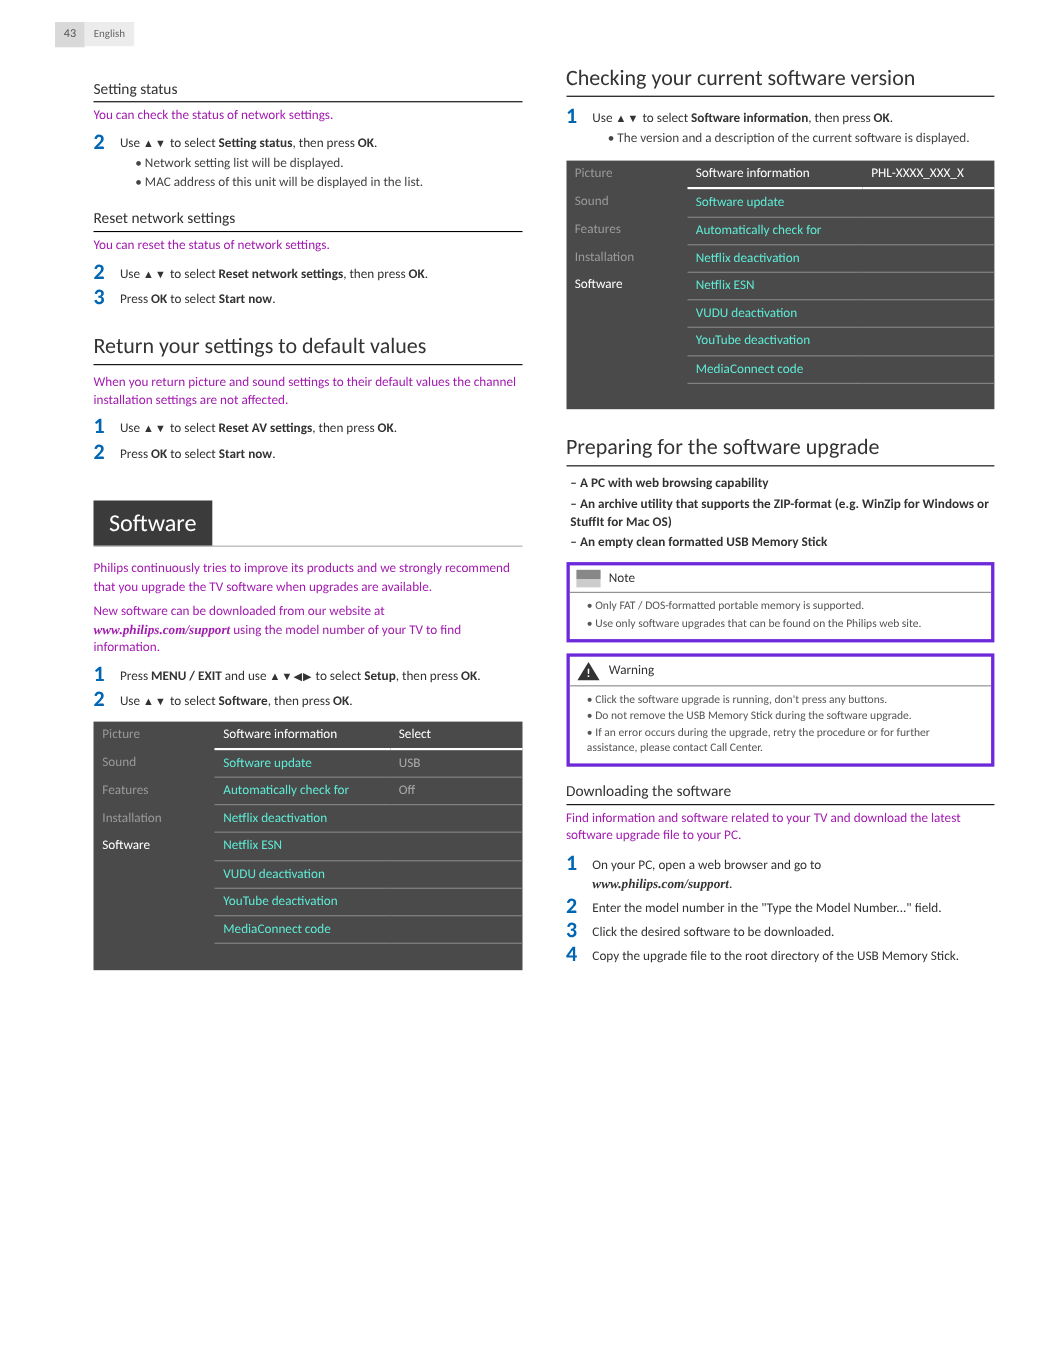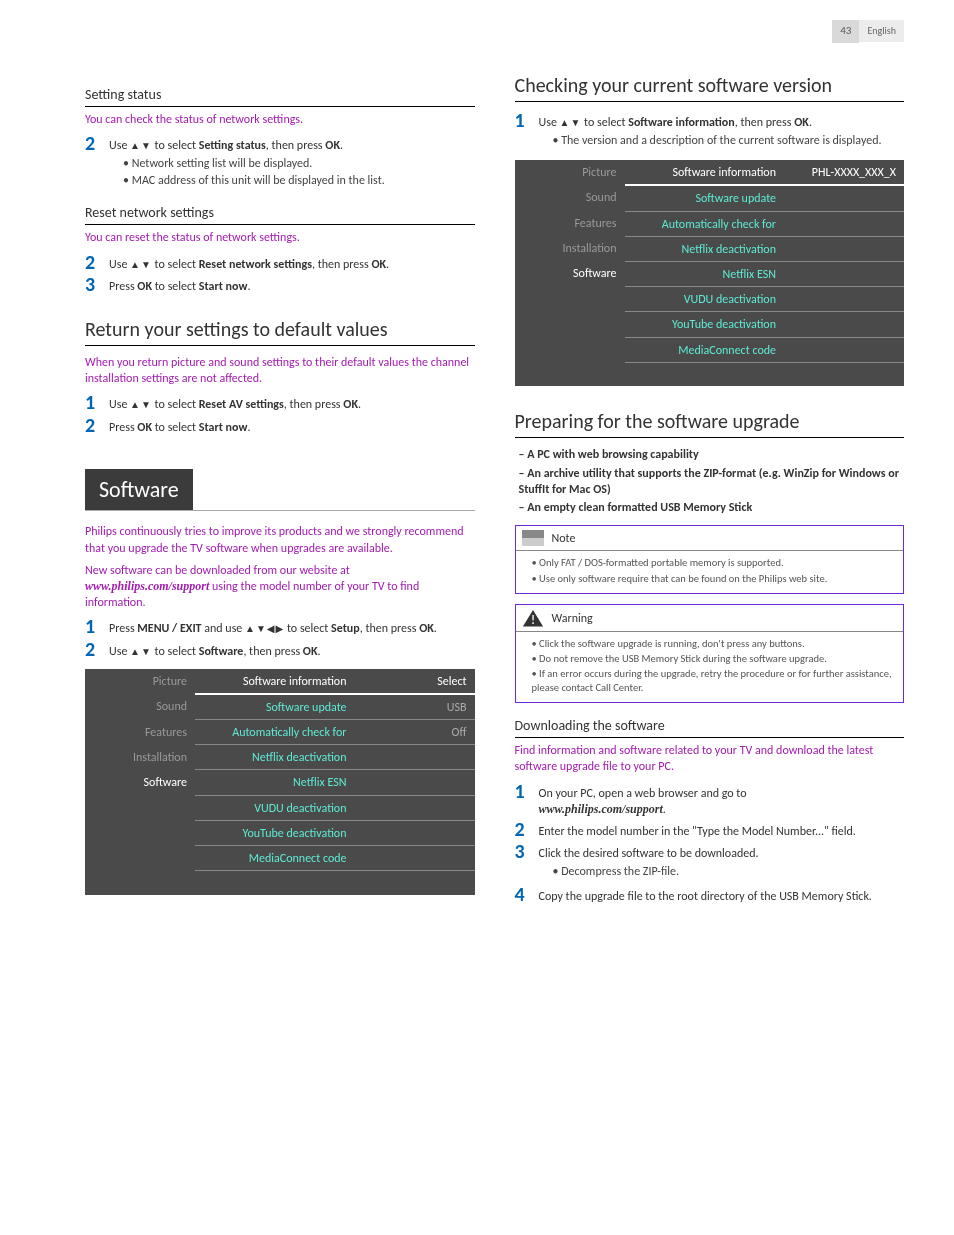--- a/index.html
+++ b/index.html
@@ -5,21 +5,21 @@
   * { box-sizing: border-box; margin: 0; padding: 0; }
   body {
     font-family: "Gill Sans", "Gill Sans MT", Calibri, sans-serif;
     font-size: 13px;
     color: #333;
     background: #fff;
     width: 954px;
     padding: 20px 50px 50px 50px;
     line-height: 1.35;
   }
-  .page-header { text-align: right; margin-bottom: 29px; font-size: 11px;}
+  .page-header { text-align: left; margin-bottom: 15px; font-size: 11px;}
   .page-num { background: #d9d9d9; padding: 4px 8px; display:inline-block; color:#555;}
   .lang { background: #ececec; padding: 4px 8px; display:inline-block; color:#666; font-size:10px;}
   .columns { display: flex; gap: 40px; margin-left: 35px; }
   .col { flex: 1; min-width: 0; }
   h2.major { font-size: 20px; font-weight: normal; border-bottom: 1.5px solid #000; padding-bottom: 2px; margin: 22px 0 8px 0;}
   h3.sub { font-size: 14px; font-weight: normal; border-bottom: 1px solid #000; padding-bottom: 1px; margin: 14px 0 4px 0;}
   p { margin: 4px 0 6px 0; font-size: 12px; color:#a21caf;}
   .banner { background: #3b3b3b; color: #fff; font-size: 22px; padding: 6px 14px; display:inline-block; margin-top: 30px; font-weight:300;}
   .banner-wrap { border-bottom:1px solid #aaa; margin-bottom:12px;}
   ol.steps { list-style: none; padding-left: 0; margin: 4px 0;}
@@ -30,30 +30,30 @@
   ul.bul li::before { content: "• "; }
   ul.bul li { font-size: 12px; color:#444; margin:1px 0;}
   ul.dash { list-style:none; padding-left:4px; margin:6px 0;font-weight:bold;}
   ul.dash li::before { content:"– "; }
   ul.dash li { font-size:12px; margin:2px 0;}
   .arrows { font-size: 10px; letter-spacing:1px;}
   .bold { font-weight:bold; }
   .italic { font-style: italic; font-weight:bold;font-family:Liberation Serif, serif;}
   
   .menu-tbl { background:#4a4a4a; color:#ccc; width:100%; border-collapse:collapse; margin:10px 0 20px 0; font-size:12px;}
-  .menu-tbl td { padding:4px 8px; vertical-align:top;text-align:right;}
+  .menu-tbl td { padding:4px 8px; vertical-align:top;}
   .menu-tbl .side { width:110px; color:#999; border:none;}
   .menu-tbl .side.sel { color:#fff;}
   .menu-tbl .mid { border-bottom:1px solid #888; color:#5eead4;}
   .menu-tbl .mid.hdr { color:#fff; border-bottom:2px solid #fff;}
   .menu-tbl .val { width:120px; color:#aaa; border-bottom:1px solid #888;}
   .menu-tbl .val.hdr { color:#fff; border-bottom:2px solid #fff;}
   .menu-tbl tr:last-child td { border-bottom:none;}
   
-  .box { border:1px solid #6d28d9; margin:10px 0; font-size:11px;}
+  .box { border:3px solid #6d28d9; margin:10px 0; font-size:11px;}
   .box-head { display:flex; align-items:center; gap:8px; padding:4px 6px; border-bottom:1px solid #888; font-size:12px;}
   .box-icon { width:22px; height:18px; display:inline-flex; align-items:center; justify-content:center; font-size:14px;}
   .note-icon { background:linear-gradient(#888 50%, #ccc 50%); color:#fff; width:22px; height:16px;}
   .box-body { padding:4px 10px 6px 16px;}
   .box-body li { list-style:none; font-size:10.5px; color:#555; margin:1px 0;}
   .box-body li::before { content:"• ";}
 </style>
 </head>
 <body>
 
@@ -260,21 +260,21 @@
     <li>An empty clean formatted USB Memory Stick</li>
   </ul>
 
   <div class="box">
     <div class="box-head">
       <span class="box-icon note-icon"></span>
       <span>Note</span>
     </div>
     <ul class="box-body">
       <li>Only FAT / DOS-formatted portable memory is supported.</li>
-      <li>Use only software require that can be found on the Philips web site.</li>
+      <li>Use only software upgrades that can be found on the Philips web site.</li>
     </ul>
   </div>
 
   <div class="box">
     <div class="box-head">
       <span class="box-icon">
         <svg viewBox="0 0 24 20">
               <polygon points="12,1 23,19 1,19" fill="#333"></polygon>
               <text x="12" y="16" text-anchor="middle" fill="#fff" font-size="12" font-weight="bold">!</text>
             </svg>
@@ -299,23 +299,20 @@
       </span>
     </li>
     <li>
           <span class="num">2</span>
       <span class="body">Enter the model number in the "Type the Model Number..." field.</span>
     </li>
     <li>
           <span class="num">3</span>
       <span class="body">
         <span>Click the desired software to be downloaded.</span>
-        <ul class="bul">
-              <li>Decompress the ZIP-file.</li>
-            </ul>
       </span>
     </li>
     <li>
           <span class="num">4</span>
       <span class="body">Copy the upgrade file to the root directory of the USB Memory Stick.</span>
     </li>
   </ol>
 
 </div>
 </div>

